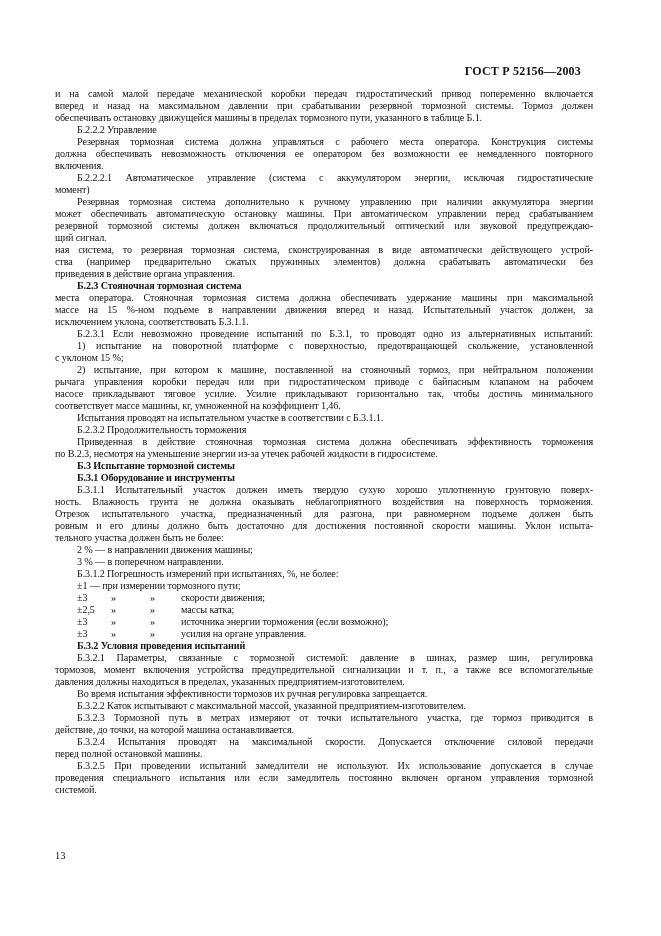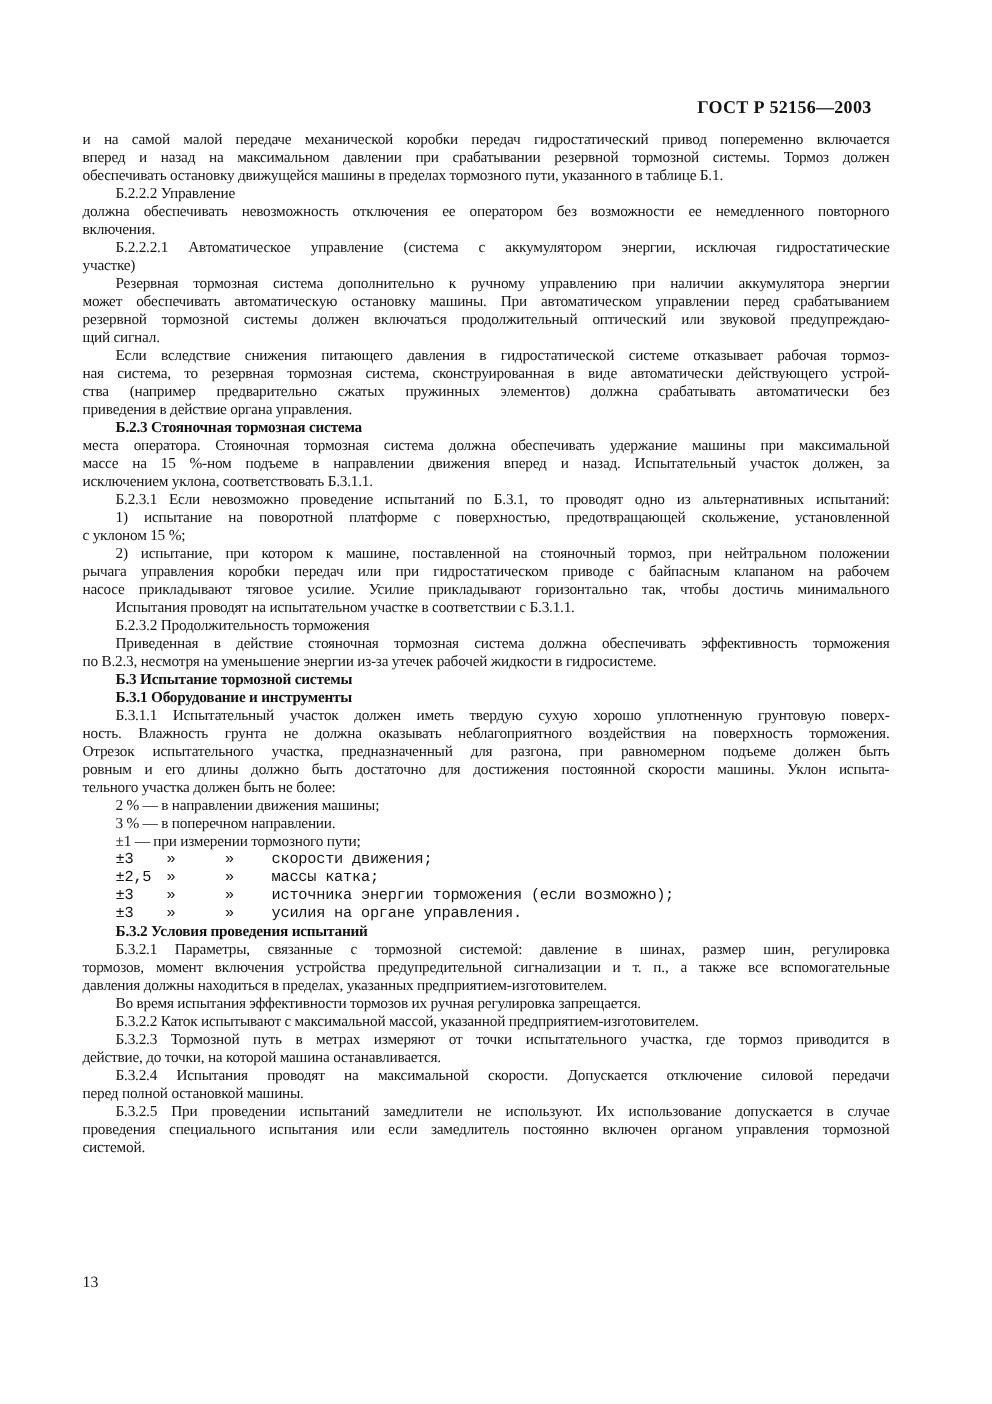--- a/index.html
+++ b/index.html
@@ -19,76 +19,78 @@
   .content{
     position:absolute;left:55px;top:88px;width:538px;
   }
   .ln{
     font-size:10.2px;line-height:12px;letter-spacing:-0.15px;
     text-align:justify;
   }
   .ln.j{text-align-last:justify;}
   .ln.i{text-indent:22px;}
   .ln.b{font-weight:bold;}
-  .ln.cols{text-align:left;text-indent:0;padding-left:22px;font-family:Liberation Mono, monospace;}
+  .ln.cols{text-align:left;text-indent:0;padding-left:22px;}
   .c-val{display:inline-block;width:34px;}
   .c-q1{display:inline-block;width:39px;}
   .c-q2{display:inline-block;width:31px;}
   .page-number{
     position:absolute;left:55px;top:850px;width:532px;
     font-size:10.5px;
   }
 </style>
 </head>
 <body>
 
 <div class="page">
 
   <div class="doc-header">ГОСТ Р 52156—2003</div>
 
   <div class="content">
     <div class="ln j">и на самой малой передаче механической коробки передач гидростатический привод попеременно включается</div>
     <div class="ln j">вперед и назад на максимальном давлении при срабатывании резервной тормозной системы. Тормоз должен</div>
     <div class="ln">обеспечивать остановку движущейся машины в пределах тормозного пути, указанного в таблице Б.1.</div>
     <div class="ln i">Б.2.2.2 Управление</div>
+    <div class="ln i j">Резервная тормозная система должна управляться с рабочего места оператора. Конструкция системы</div>
     <div class="ln j">должна обеспечивать невозможность отключения ее оператором без возможности ее немедленного повторного</div>
     <div class="ln">включения.</div>
     <div class="ln i j">Б.2.2.2.1 Автоматическое управление (система с аккумулятором энергии, исключая гидростатические</div>
-    <div class="ln">участке)</div>
+    <div class="ln">момент)</div>
     <div class="ln i j">Резервная тормозная система дополнительно к ручному управлению при наличии аккумулятора энергии</div>
     <div class="ln j">может обеспечивать автоматическую остановку машины. При автоматическом управлении перед срабатыванием</div>
     <div class="ln j">резервной тормозной системы должен включаться продолжительный оптический или звуковой предупреждаю-</div>
     <div class="ln">щий сигнал.</div>
-    <div class="ln i j">Если вследствие снижения питающего давления в гидростатической системе отказывает рабочая тормоз-</div>
     <div class="ln j">ная система, то резервная тормозная система, сконструированная в виде автоматически действующего устрой-</div>
     <div class="ln j">ства (например предварительно сжатых пружинных элементов) должна срабатывать автоматически без</div>
     <div class="ln">приведения в действие органа управления.</div>
     <div class="ln i b">Б.2.3 Стояночная тормозная система</div>
     <div class="ln j">места оператора. Стояночная тормозная система должна обеспечивать удержание машины при максимальной</div>
     <div class="ln j">массе на 15 %-ном подъеме в направлении движения вперед и назад. Испытательный участок должен, за</div>
     <div class="ln">исключением уклона, соответствовать Б.3.1.1.</div>
     <div class="ln i j">Б.2.3.1 Если невозможно проведение испытаний по Б.3.1, то проводят одно из альтернативных испытаний:</div>
     <div class="ln i j">1) испытание на поворотной платформе с поверхностью, предотвращающей скольжение, установленной</div>
     <div class="ln">с уклоном 15 %;</div>
     <div class="ln i j">2) испытание, при котором к машине, поставленной на стояночный тормоз, при нейтральном положении</div>
     <div class="ln j">рычага управления коробки передач или при гидростатическом приводе с байпасным клапаном на рабочем</div>
     <div class="ln j">насосе прикладывают тяговое усилие. Усилие прикладывают горизонтально так, чтобы достичь минимального</div>
+    <div class="ln">соответствует массе машины, кг, умноженной на коэффициент 1,46.</div>
     <div class="ln i">Испытания проводят на испытательном участке в соответствии с Б.3.1.1.</div>
     <div class="ln i">Б.2.3.2 Продолжительность торможения</div>
     <div class="ln i j">Приведенная в действие стояночная тормозная система должна обеспечивать эффективность торможения</div>
     <div class="ln">по В.2.3, несмотря на уменьшение энергии из-за утечек рабочей жидкости в гидросистеме.</div>
     <div class="ln i b">Б.3 Испытание тормозной системы</div>
     <div class="ln i b">Б.3.1 Оборудование и инструменты</div>
     <div class="ln i j">Б.3.1.1 Испытательный участок должен иметь твердую сухую хорошо уплотненную грунтовую поверх-</div>
     <div class="ln j">ность. Влажность грунта не должна оказывать неблагоприятного воздействия на поверхность торможения.</div>
     <div class="ln j">Отрезок испытательного участка, предназначенный для разгона, при равномерном подъеме должен быть</div>
     <div class="ln j">ровным и его длины должно быть достаточно для достижения постоянной скорости машины. Уклон испыта-</div>
     <div class="ln">тельного участка должен быть не более:</div>
     <div class="ln i">2 % — в направлении движения машины;</div>
     <div class="ln i">3 % — в поперечном направлении.</div>
+    <div class="ln i">Б.3.1.2 Погрешность измерений при испытаниях, %, не более:</div>
     <div class="ln i">±1 — при измерении тормозного пути;</div>
     <div class="ln cols">
       <span class="c-val">±3</span><span class="c-q1">»</span><span class="c-q2">»</span><span class="c-desc">скорости движения;</span>
     </div>
     <div class="ln cols">
       <span class="c-val">±2,5</span><span class="c-q1">»</span><span class="c-q2">»</span><span class="c-desc">массы катка;</span>
     </div>
     <div class="ln cols">
       <span class="c-val">±3</span><span class="c-q1">»</span><span class="c-q2">»</span><span class="c-desc">источника энергии торможения (если возможно);</span>
     </div>

